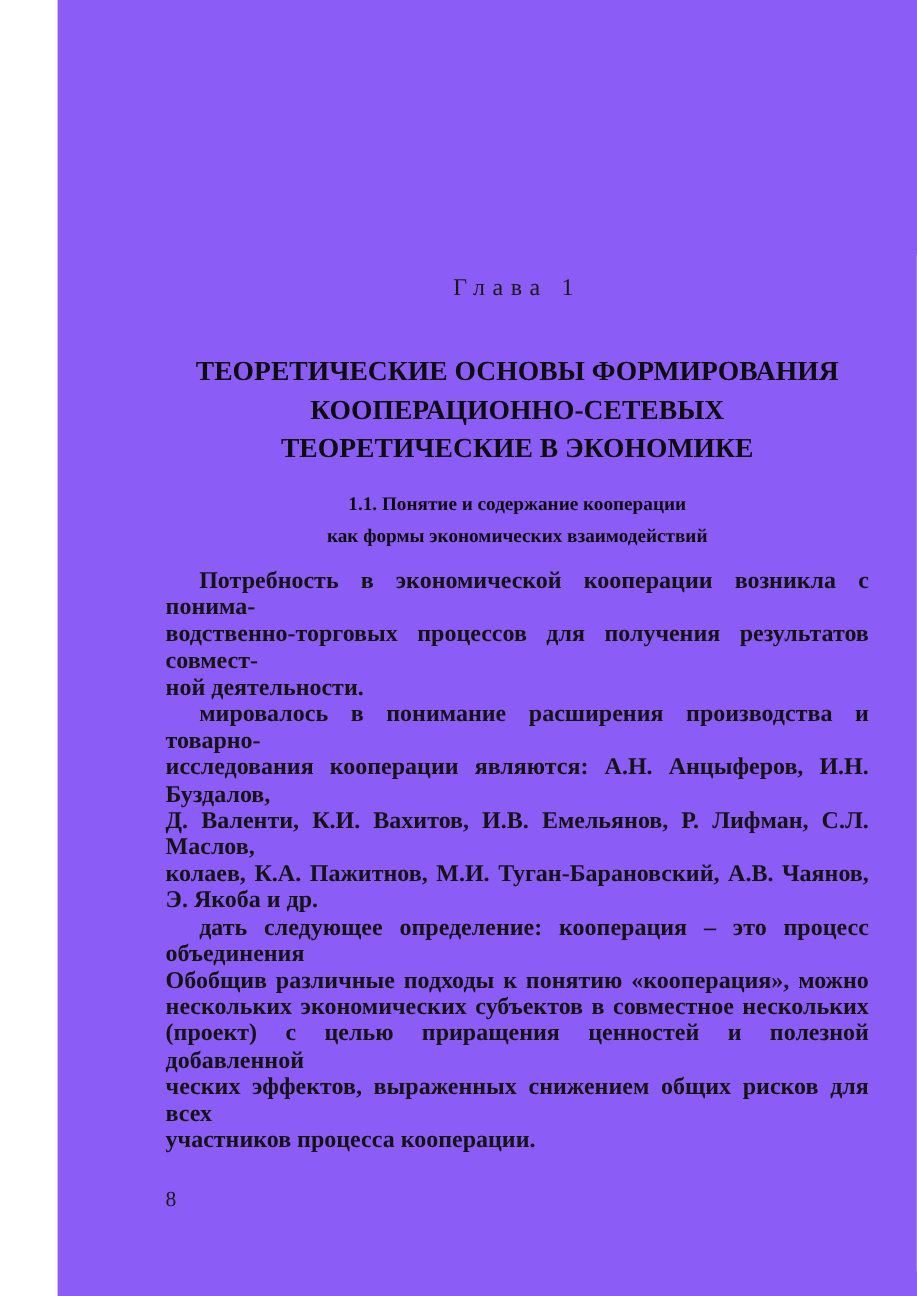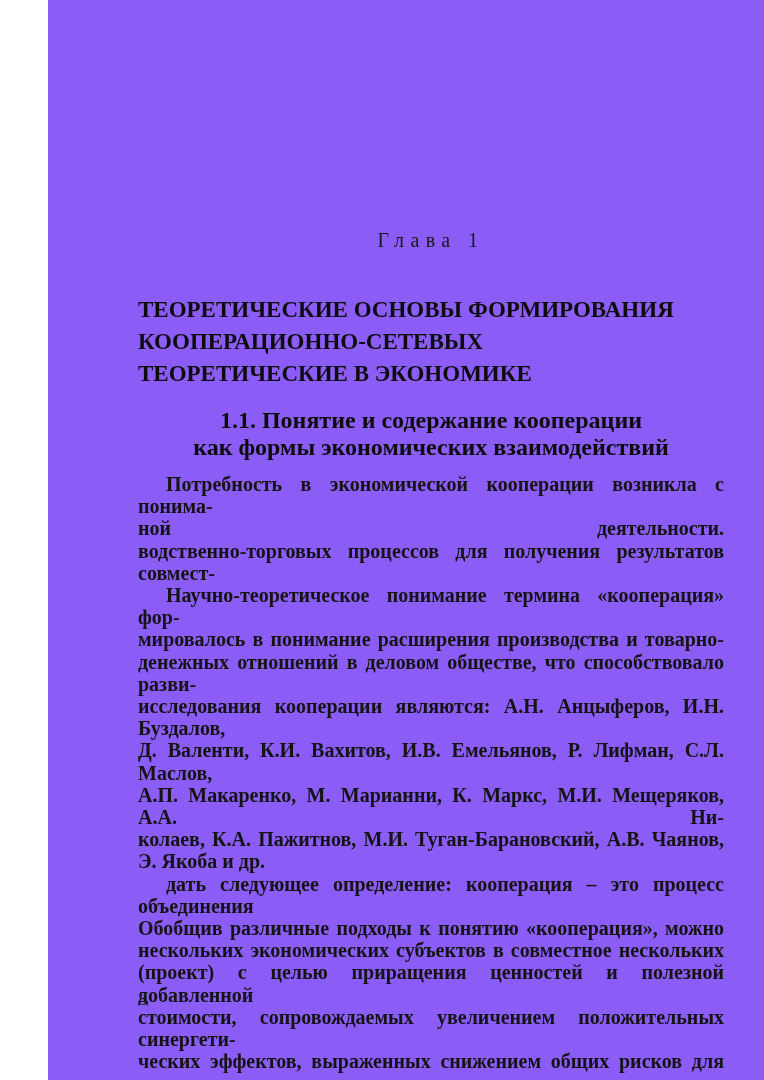--- a/index.html
+++ b/index.html
@@ -22,31 +22,31 @@
   .chapter-label {
     margin-top: 228px;
     text-align: center;
     font-size: 20px;
     line-height: 24px;
     letter-spacing: 0.32em;
     color: #1a1a1a;
   }
   .chapter-title {
     margin-top: 42px;
-    text-align: left;
+    text-align: center;
     font-weight: bold;
     font-size: 23px;
     line-height: 32px;
     color: #0d0d0d;
   }
   .section-subtitle {
     margin-top: 17px;
     text-align: center;
     font-weight: bold;
-    font-size: 24px;
+    font-size: 16px;
     line-height: 27px;
     color: #0d0d0d;
   }
   .body-text {
     margin-top: 12px;
     font-size: 20px;
     line-height: 22.2px;
     font-weight: bold;
   }
   .para {
@@ -86,39 +86,35 @@
     </div>
 
   <div class="section-subtitle">
       <div>1.1. Понятие и содержание кооперации</div>
       <div>как формы экономических взаимодействий</div>
     </div>
 
   <div class="body-text">
       <div class="para">
         <div class="line">Потребность в экономической кооперации возникла с понима-</div>
+        <div class="line">водственно-торговых процессов для получения результатов совмест-</div>
         <div class="line">ной деятельности.</div>
-        <div class="line">водственно-торговых процессов для получения результатов совмест-</div>
       </div>
       <div class="para">
-        <div class="line">Научно-теоретическое понимание термина «кооперация» фор-</div>
         <div class="line">мировалось в понимание расширения производства и товарно-</div>
-        <div class="line">денежных отношений в деловом обществе, что способствовало разви-</div>
         <div class="line">исследования кооперации являются: А.Н. Анцыферов, И.Н. Буздалов,</div>
         <div class="line">Д. Валенти, К.И. Вахитов, И.В. Емельянов, Р. Лифман, С.Л. Маслов,</div>
-        <div class="line">А.П. Макаренко, М. Марианни, К. Маркс, М.И. Мещеряков, А.А. Ни-</div>
         <div class="line">колаев, К.А. Пажитнов, М.И. Туган-Барановский, А.В. Чаянов,</div>
         <div class="line">Э. Якоба и др.</div>
       </div>
       <div class="para">
         <div class="line">дать следующее определение: кооперация – это процесс объединения</div>
         <div class="line">Обобщив различные подходы к понятию «кооперация», можно</div>
         <div class="line">нескольких экономических субъектов в совместное нескольких</div>
         <div class="line">(проект) с целью приращения ценностей и полезной добавленной</div>
-        <div class="line">стоимости, сопровождаемых увеличением положительных синергети-</div>
         <div class="line">ческих эффектов, выраженных снижением общих рисков для всех</div>
         <div class="line">участников процесса кооперации.</div>
       </div>
     </div>
 
   <div class="page-number">8</div>
 
 </div>
 
 </body></html>

